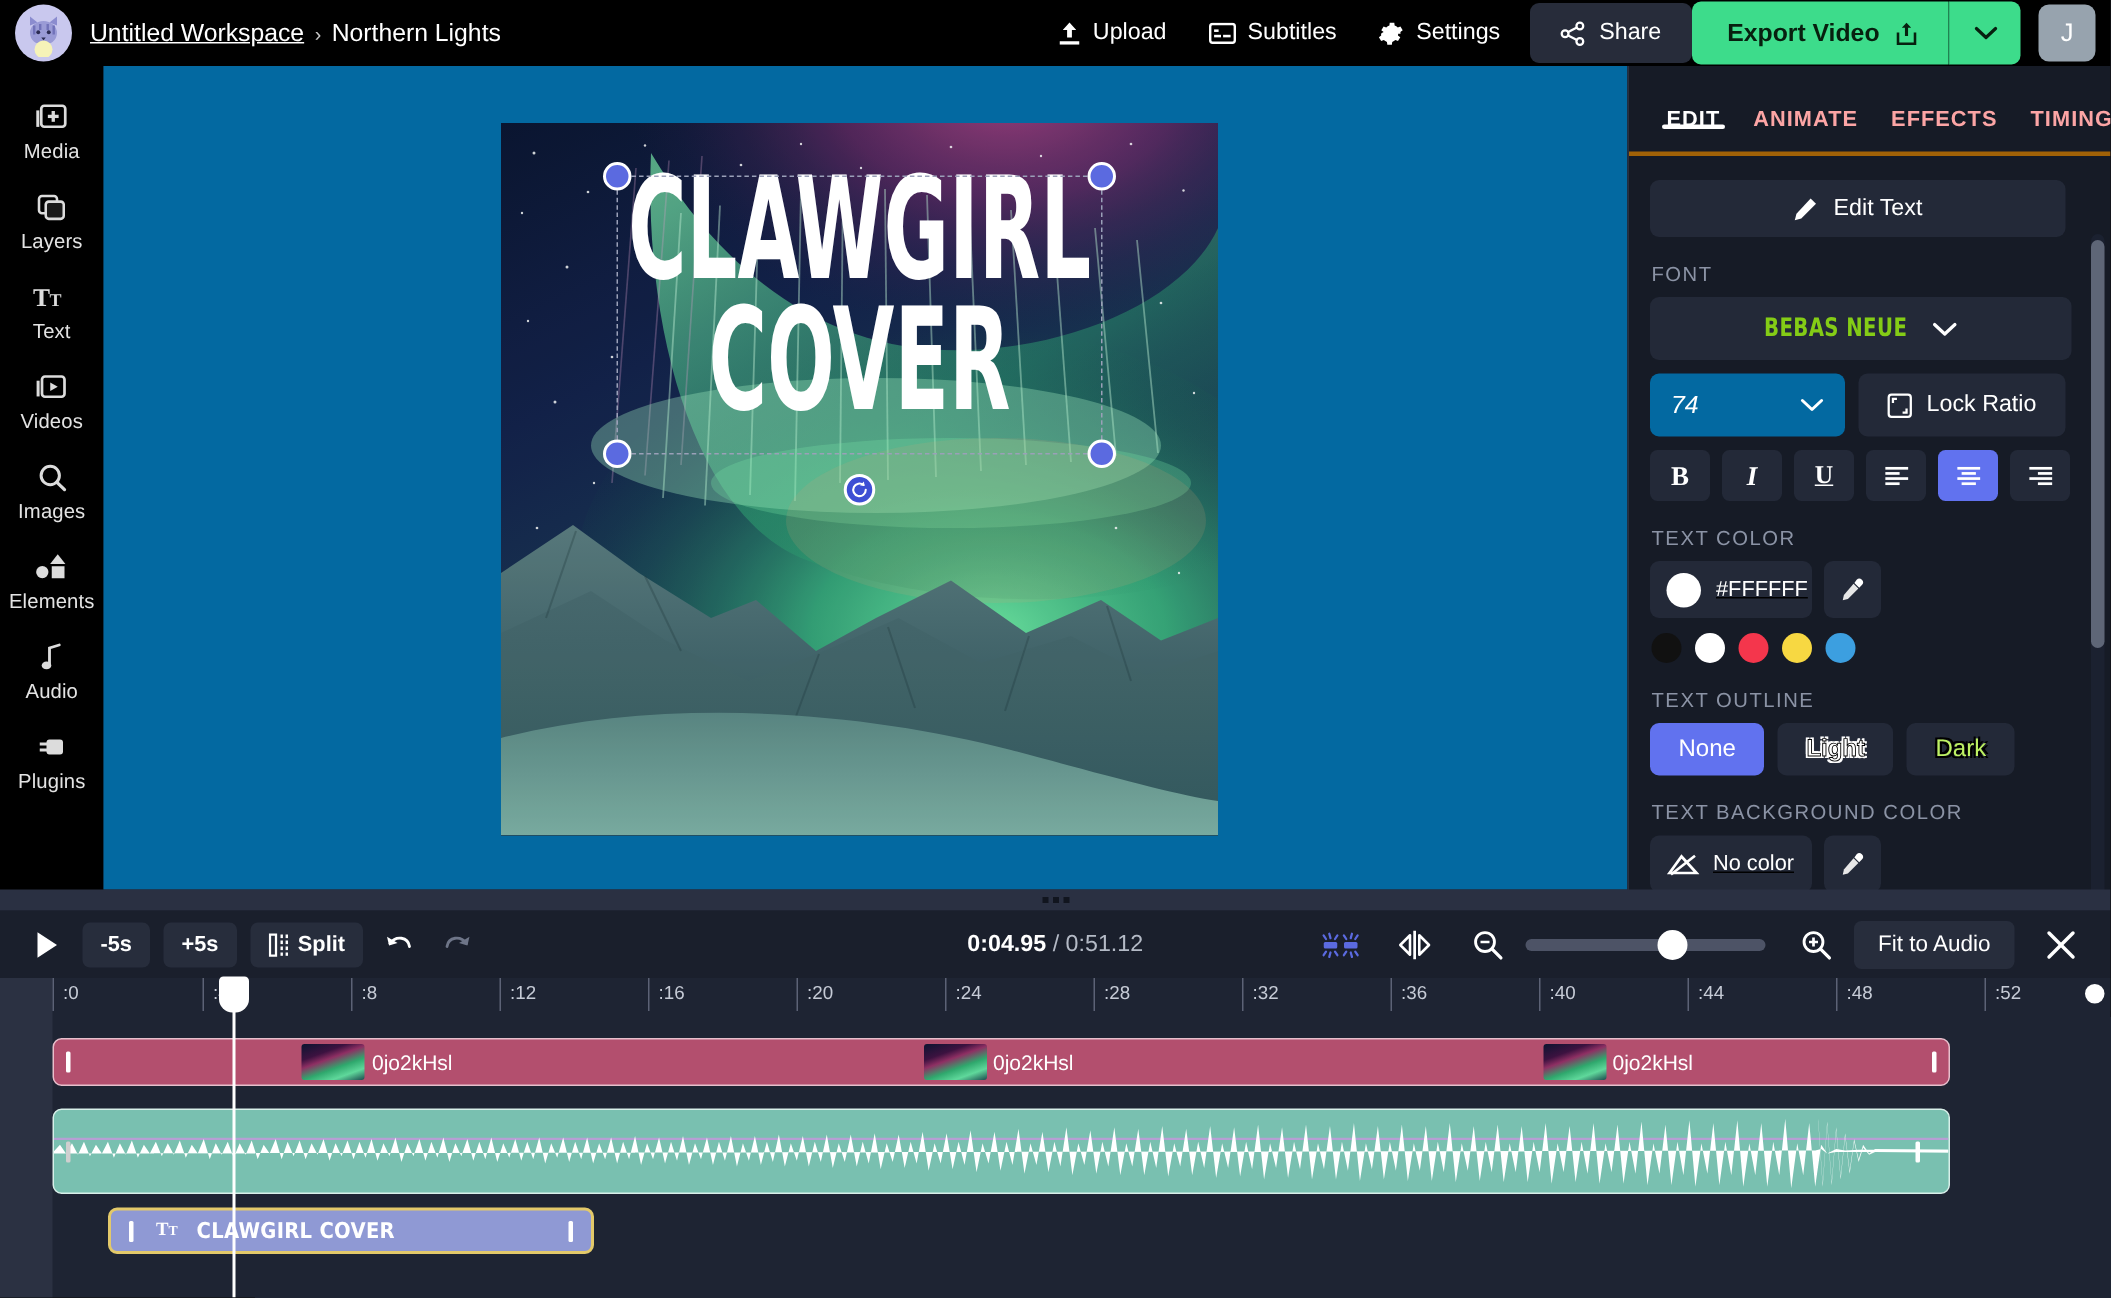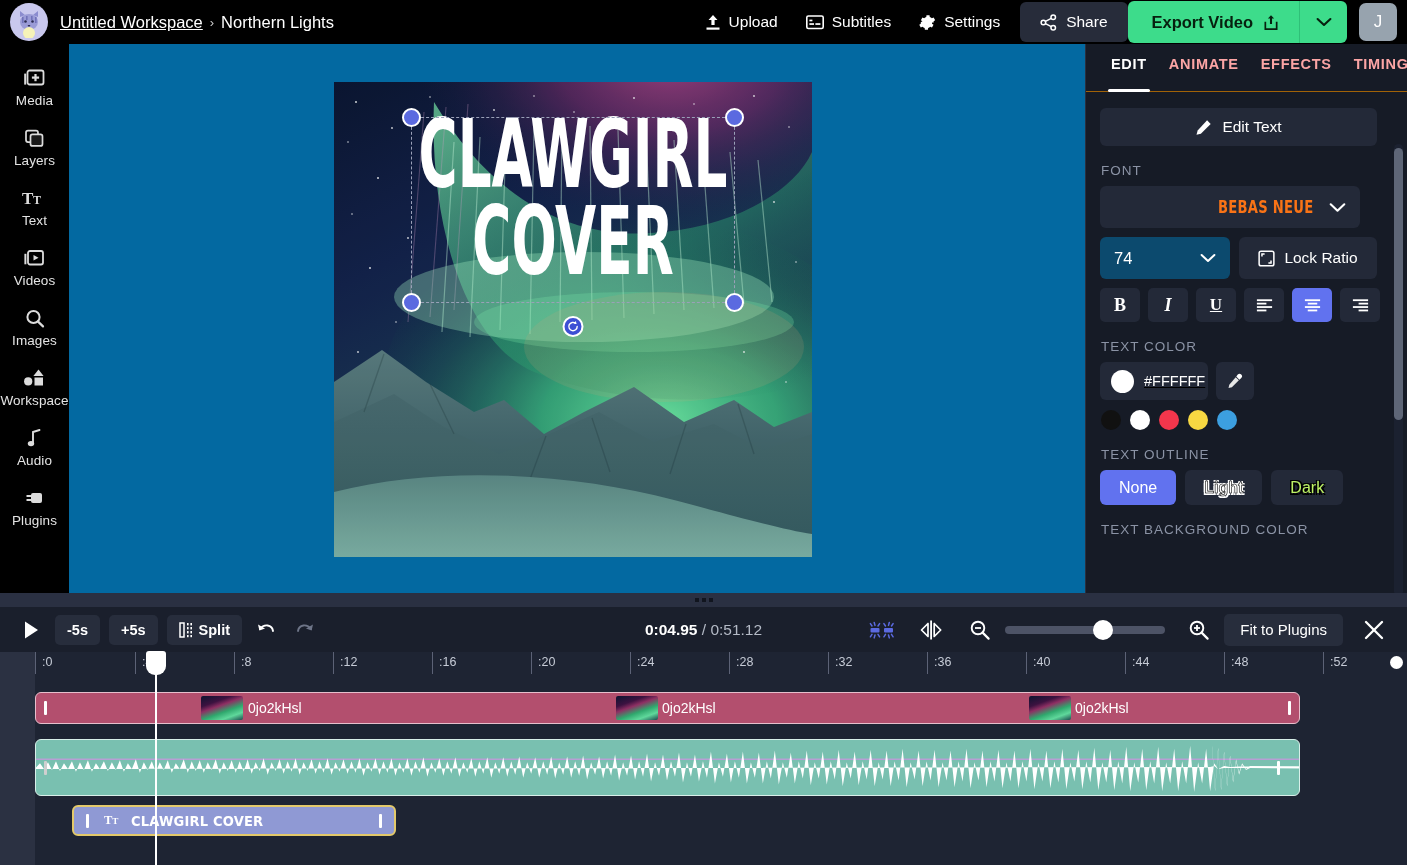--- a/index.html
+++ b/index.html
@@ -99,55 +99,55 @@
     width: 21px; height: 21px; border-radius: 50%; background: #3d4fd4;
     border: 2px solid #ffffff; display: flex; align-items: center;
     justify-content: center; cursor: pointer;
   }
 
   
   .rpanel {
     position: absolute; top: 44px; right: 0; width: 322px; height: 556px;
     background: #161b26; border-left: 1px solid #2a3040;
   }
-  .rtabs { display: flex; gap: 0; padding: 0 14px; border-bottom: 1px solid #a16207; height:48px; }
+  .rtabs { display: flex; gap: 0; padding: 16px 14px; border-bottom: 3px solid #a16207; height:60px; }
   .rtab {
     padding: 12px 11px 11px; font-size: 14.5px; color: #fca5a5; letter-spacing: .7px;
     cursor: pointer; position: relative; font-weight: bold;
   }
   .rtab.active { color: #ffffff; }
   .rtab.active::after {
     content: ""; position: absolute; left: 8px; right: 8px; bottom: -1px;
     height: 3px; background: #ffffff; border-radius: 2px;
   }
   .rbody { padding: 16px 14px 0 14px; position: relative; height: 512px; overflow: hidden; }
   .btn-wide {
     width: 277px; height: 38px; background: #232938; border-radius: 6px;
     display: flex; align-items: center; justify-content: center; gap: 10px;
     color: #ffffff; font-size: 15.5px; cursor: pointer;
   }
   .sec-label {
     font-size: 13.5px; color: #8b93a5; letter-spacing: 1px;
     margin: 17px 0 8px 1px; font-weight: 500;
   }
   .select-row {
-    width: 260px; height: 42px; background: #232938; border-radius: 6px;
-    display: flex; align-items: center; justify-content: flex-end;
-    padding: 0 14px; color: #f97316; cursor: pointer;
+    width: 281px; height: 42px; background: #232938; border-radius: 6px;
+    display: flex; align-items: center; justify-content: center;
+    padding: 0 14px; color: #84cc16; cursor: pointer;
   }
   .font-name {
     font-family: "Liberation Sans Narrow", "DejaVu Sans Condensed", "Liberation Sans", sans-serif;
     font-weight: bold; font-size: 17px; text-transform: uppercase;
     transform: scaleX(.86); transform-origin: left center; letter-spacing:.3px;
   }
   .row2 { display: flex; gap: 9px; margin-top: 9px; }
   .size-sel {
-    width: 130px; height: 42px; background: #0c4a6e; border-radius: 6px;
+    width: 130px; height: 42px; background: #0369a1; border-radius: 6px;
     display: flex; align-items: center; justify-content: space-between;
-    padding: 2px 14px; color: #ffffff; font-size: 16.5px; cursor: pointer;
+    padding: 2px 14px; color: #ffffff; font-size: 16.5px; cursor: pointer; font-style: italic;
   }
   .lock-ratio {
     width: 138px; height: 42px; background: #232938; border-radius: 6px;
     display: flex; align-items: center; justify-content: center; gap: 9px;
     color: #ffffff; font-size: 15.5px; cursor: pointer;
   }
   .fmt-row { display: flex; gap: 8px; margin-top: 9px; }
   .fmt-btn {
     width: 40px; height: 34px; background: #232938; border-radius: 5px;
     display: flex; align-items: center; justify-content: center;
@@ -412,21 +412,21 @@
     </div>
 
     <div class="rail-item">
       <span class="rail-ico">
         <svg width="24" height="20" viewBox="0 0 24 20">
           <path d="M15.5 1.5 L20.6 8 H10.4 Z" fill="#dcdcdc"></path>
           <rect x="11.5" y="9.5" width="8.5" height="8" fill="#dcdcdc"></rect>
           <circle cx="5.2" cy="13.4" r="4.1" fill="#dcdcdc"></circle>
         </svg>
       </span>
-      <span class="rail-label">Workspace</span>
+      <span class="rail-label">Elements</span>
     </div>
 
     <div class="rail-item">
       <span class="rail-ico">
         <svg width="18" height="21" viewBox="0 0 18 21">
           <path d="M13.5 2 L7 4 V14.6" fill="none" stroke="#dcdcdc" stroke-width="1.9" stroke-linecap="round"></path>
           <ellipse cx="5" cy="15.6" rx="3.2" ry="2.6" fill="#dcdcdc"></ellipse>
         </svg>
       </span>
       <span class="rail-label">Audio</span>
@@ -677,20 +677,35 @@
         <div class="ol-btn on">None</div>
         <div class="ol-btn">
           <span class="ol-light">Light</span>
         </div>
         <div class="ol-btn">
           <span class="ol-dark">Dark</span>
         </div>
       </div>
 
       <div class="sec-label">TEXT BACKGROUND COLOR</div>
+      <div class="color-row">
+        <div class="nocolor-field">
+          <svg width="22" height="20" viewBox="0 0 22 20">
+            <path d="M2 16 L10 5 L20 16 Z" fill="none" stroke="#ffffff" stroke-width="1.8"></path>
+            <line x1="3" y1="17" x2="19" y2="4.5" stroke="#ffffff" stroke-width="1.8"></line>
+          </svg>
+          <span>No color</span>
+        </div>
+        <div class="picker-btn">
+          <svg width="17" height="17" viewBox="0 0 18 18">
+            <path d="M11.4 1.6 a2.6 2.6 0 013.7 3.7 L13.2 7.2 L9.8 3.8 Z" fill="#ffffff"></path>
+            <path d="M9.2 4.4 L12.6 7.8 L5.2 15.2 L1.6 16 L2.4 12.4 Z" fill="#e7e7e7"></path>
+          </svg>
+        </div>
+      </div>
 
       <div class="rscroll-track"></div>
       <div class="rscroll"></div>
     </div>
   </div>
 
   <div class="splitter">
     <span class="dots">
         <i></i>
         <i></i>
@@ -778,21 +793,21 @@
         <span class="knob"></span>
       </div>
       <div class="icon-btn">
         <svg width="22" height="22" viewBox="0 0 22 22">
           <circle cx="9" cy="9" r="6.3" fill="none" stroke="#ffffff" stroke-width="1.9"></circle>
           <line x1="13.6" y1="13.6" x2="19.6" y2="19.6" stroke="#ffffff" stroke-width="2.2" stroke-linecap="round"></line>
           <line x1="6" y1="9" x2="12" y2="9" stroke="#ffffff" stroke-width="1.8"></line>
           <line x1="9" y1="6" x2="9" y2="12" stroke="#ffffff" stroke-width="1.8"></line>
         </svg>
       </div>
-      <div class="fit-btn">Fit to Plugins</div>
+      <div class="fit-btn">Fit to Audio</div>
       <div class="close-x">
         <svg width="22" height="22" viewBox="0 0 22 22">
           <line x1="3" y1="3" x2="19" y2="19" stroke="#ffffff" stroke-width="2.3" stroke-linecap="round"></line>
           <line x1="19" y1="3" x2="3" y2="19" stroke="#ffffff" stroke-width="2.3" stroke-linecap="round"></line>
         </svg>
       </div>
     </div>
   </div>
 
   <div class="tl">

